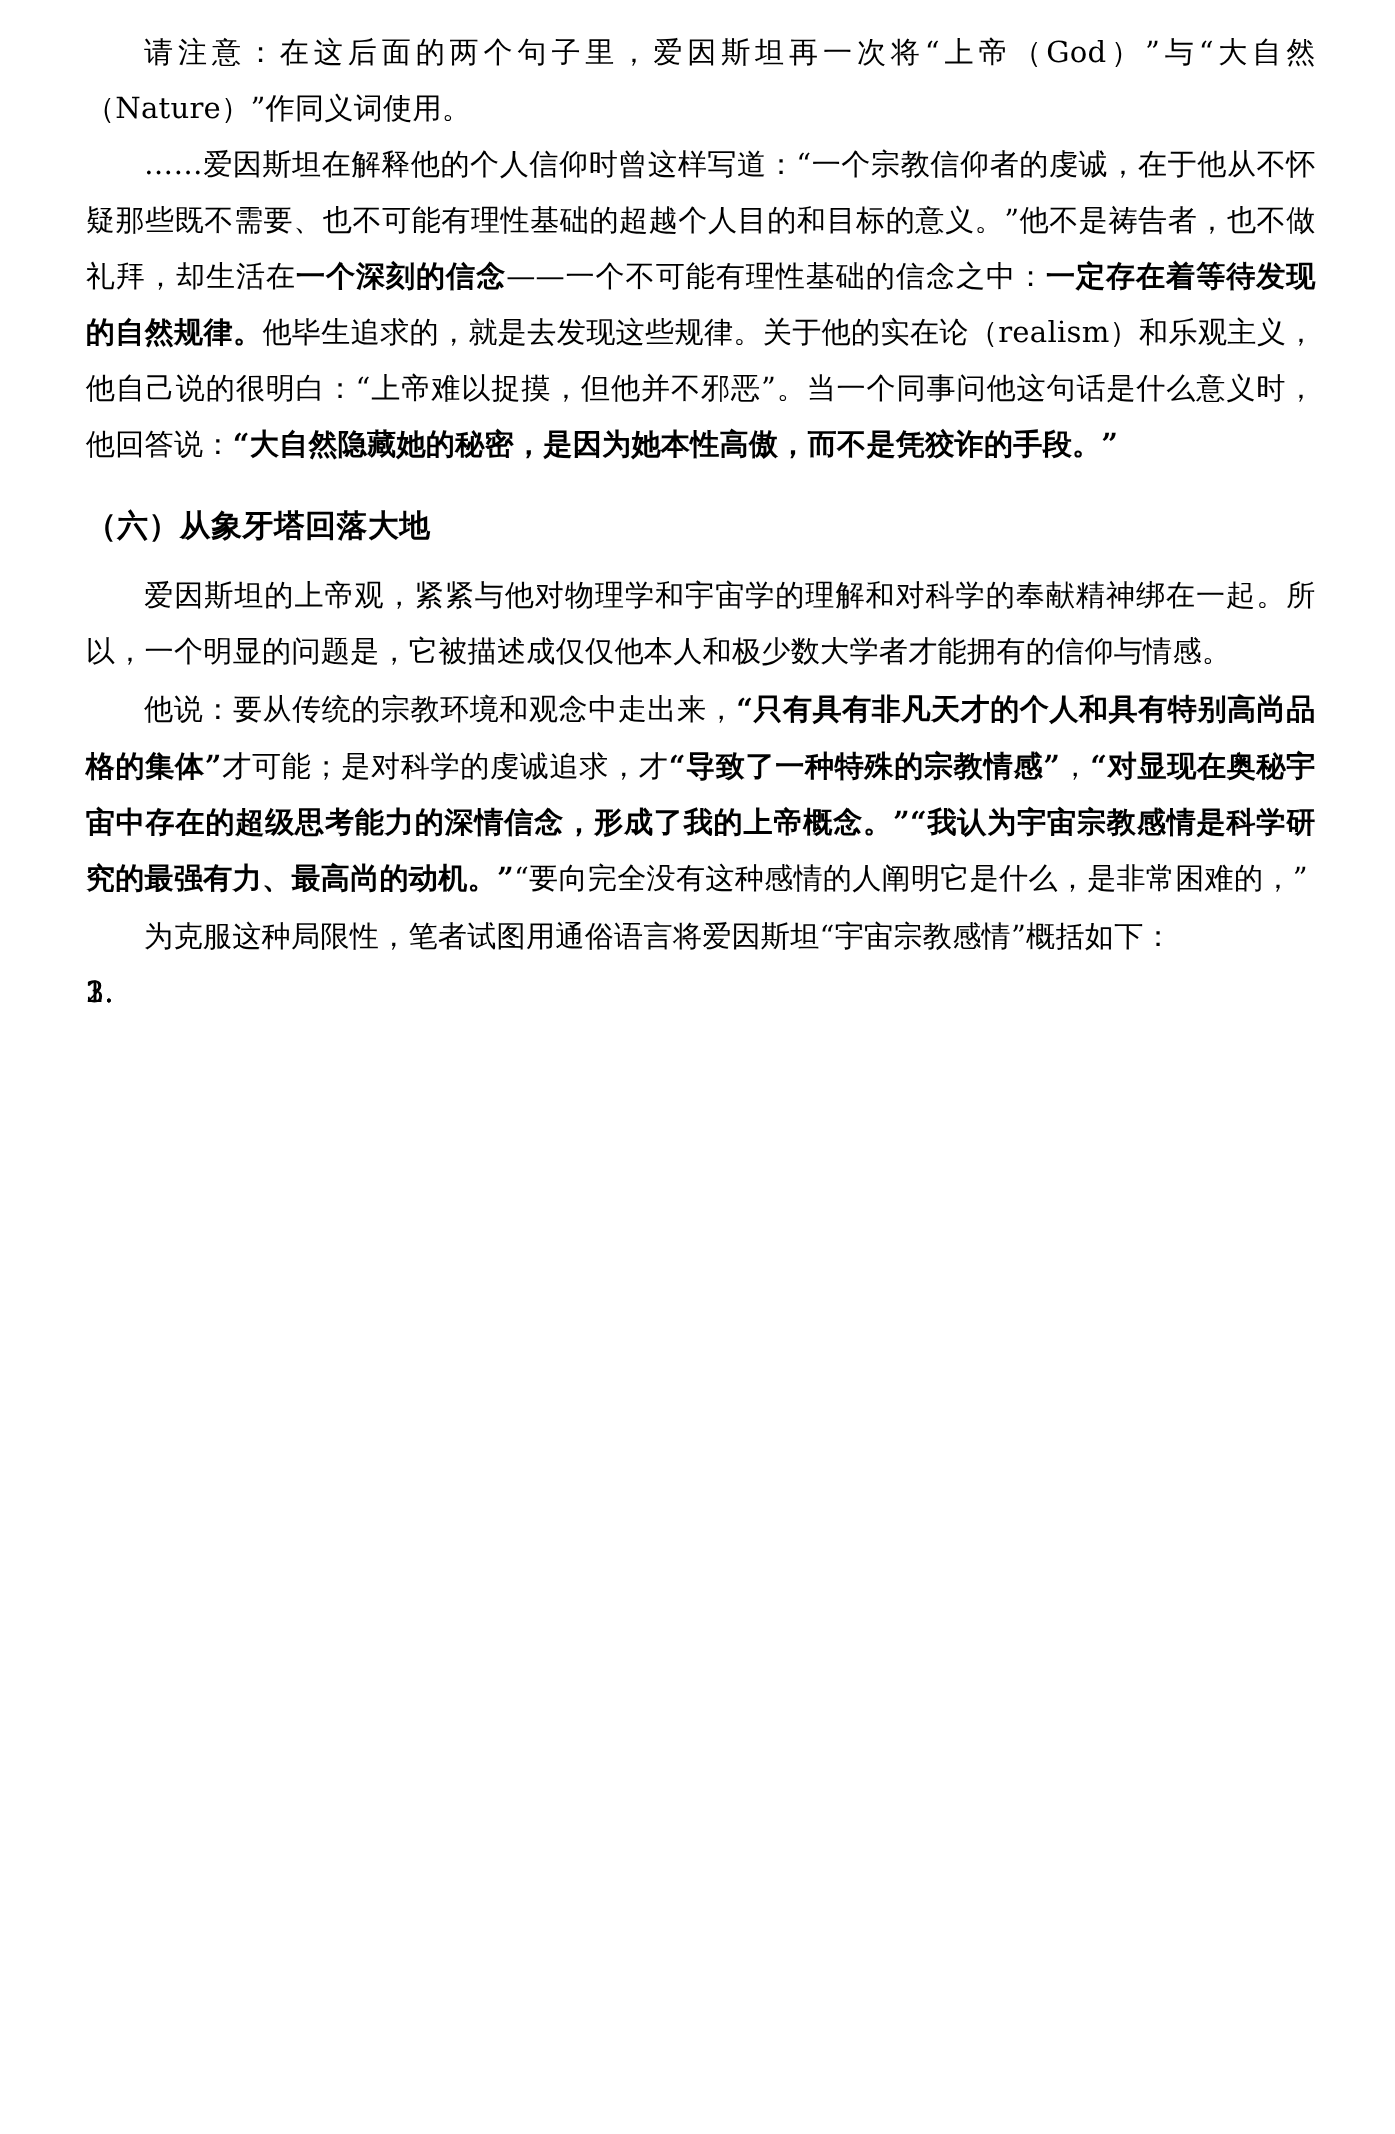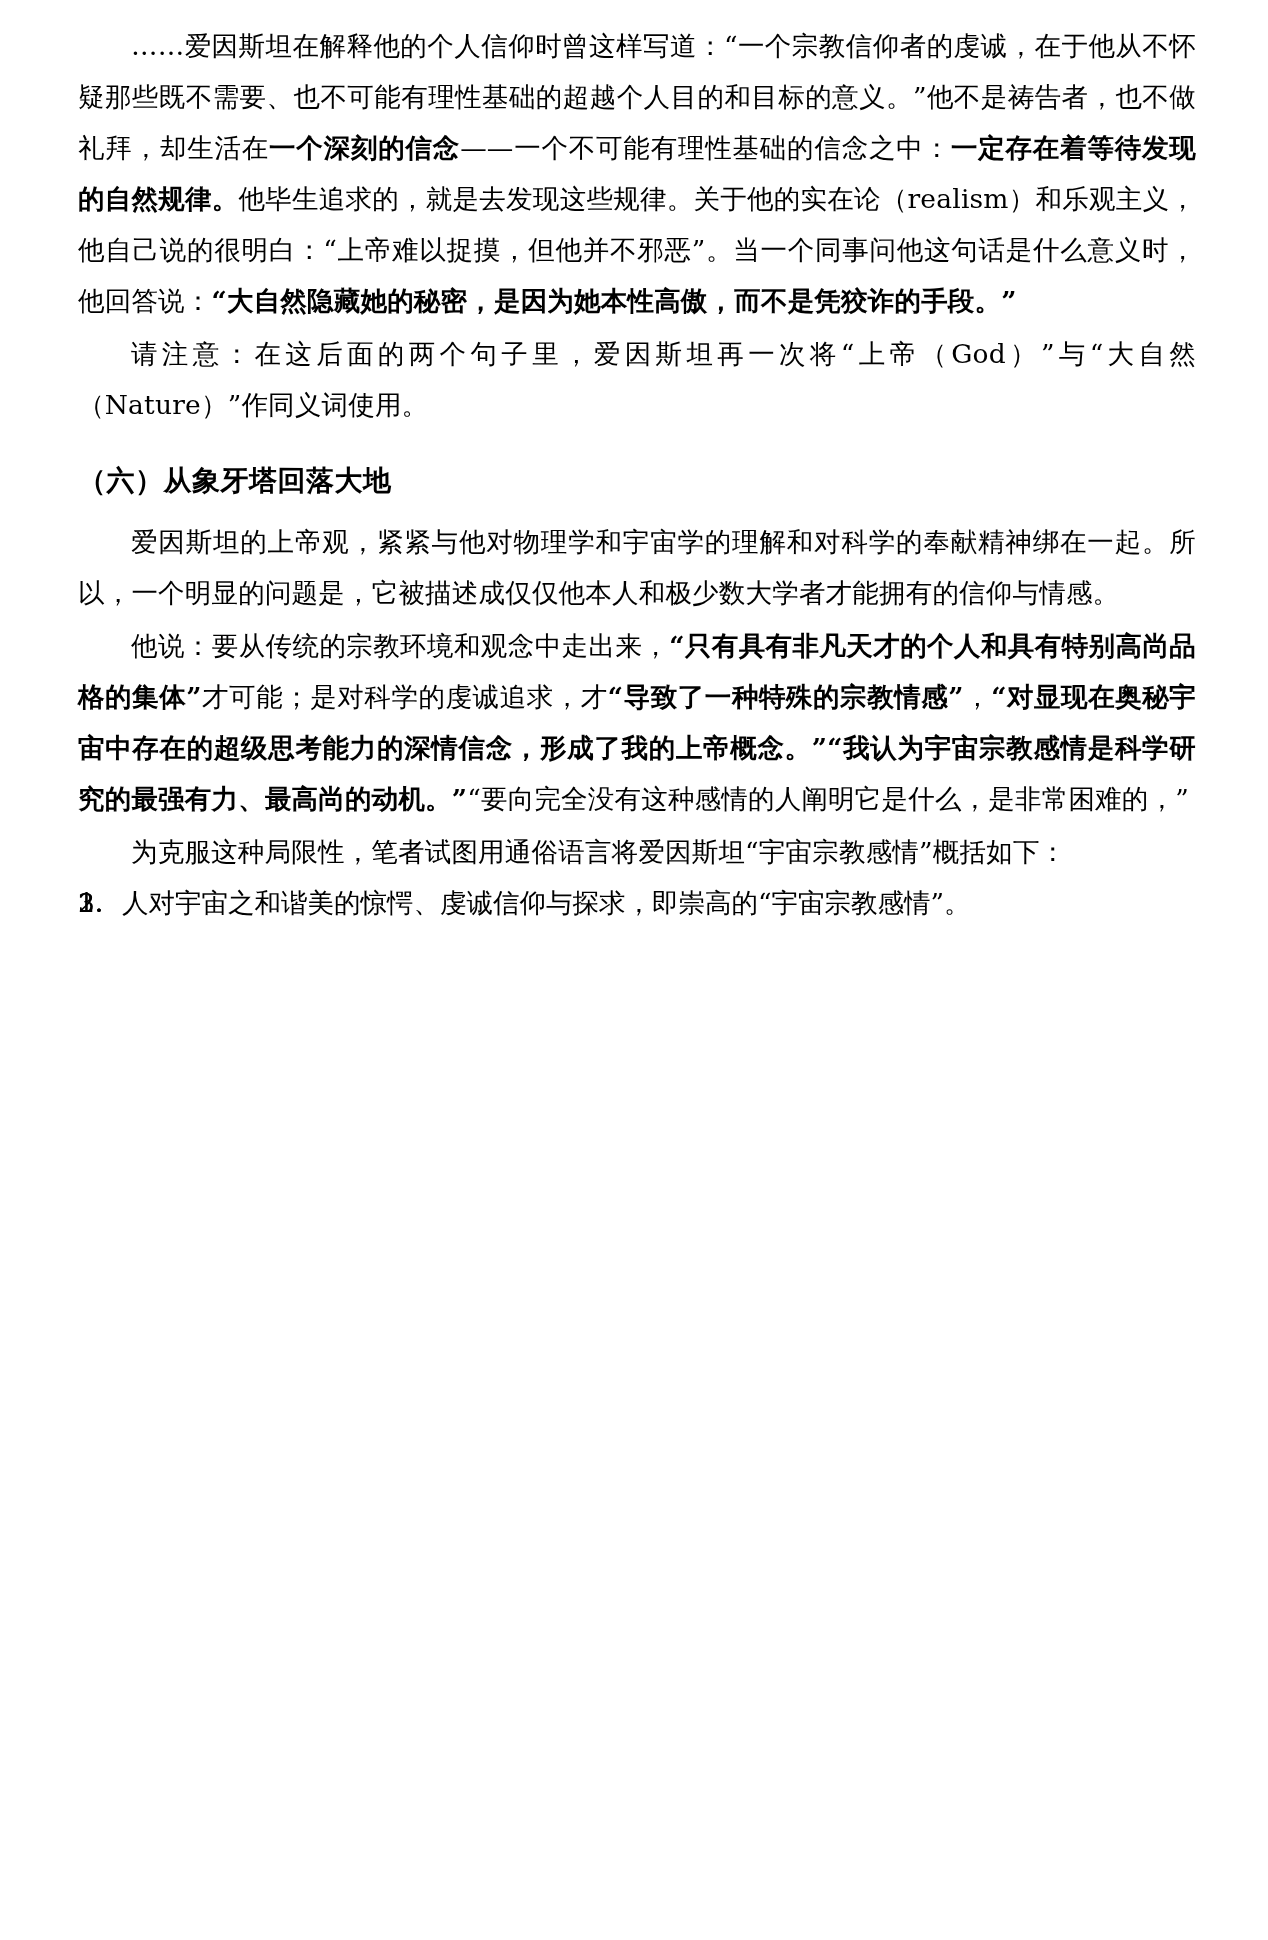--- a/index.html
+++ b/index.html
@@ -35,21 +35,21 @@
     text-indent: 1.6em;
   }
   .para-gap {
     margin-top: 2px;
   }
   h2.section-heading {
     margin: 26px 0 10px 0;
     font-size: 28px;
     line-height: 50px;
     font-weight: bold;
-    font-family: Liberation Serif, serif;
+    font-family: Liberation Mono, monospace;
     letter-spacing: 0.5px;
   }
   .b {
     font-weight: bold;
   }
   ol.numbered {
     margin: 0;
     padding: 0;
     list-style: none;
   }
@@ -69,40 +69,39 @@
   }
   .tail-gap {
     margin-top: 12px;
   }
 </style>
 </head>
 <body>
 
 <div class="page">
 
+  <p class="indent para-gap"><span>请注意：在这后面的两个句子里，爱因斯坦再一次将“上帝（God）”与“大自然（Nature）”作同义词使用。</span></p>
+
   <p class="indent"><span>……爱因斯坦在解释他的个人信仰时曾这样写道：“一个宗教信仰者的虔诚，在于他从不怀疑那些既不需要、也不可能有理性基础的超越个人目的和目标的意义。”他不是祷告者，也不做礼拜，却生活在</span><span class="b">一个深刻的信念</span><span>——一个不可能有理性基础的信念之中：</span><span class="b">一定存在着等待发现的自然规律。</span><span>他毕生追求的，就是去发现这些规律。关于他的实在论（realism）和乐观主义，他自己说的很明白：“上帝难以捉摸，但他并不邪恶”。当一个同事问他这句话是什么意义时，他回答说：</span><span class="b">“大自然隐藏她的秘密，是因为她本性高傲，而不是凭狡诈的手段。”</span></p>
-
-  <p class="indent para-gap"><span>请注意：在这后面的两个句子里，爱因斯坦再一次将“上帝（God）”与“大自然（Nature）”作同义词使用。</span></p>
 
   <h2 class="section-heading">（六）从象牙塔回落大地</h2>
 
   <p class="indent"><span>爱因斯坦的上帝观，紧紧与他对物理学和宇宙学的理解和对科学的奉献精神绑在一起。所以，一个明显的问题是，它被描述成仅仅他本人和极少数大学者才能拥有的信仰与情感。</span></p>
 
   <p class="indent para-gap"><span>他说：要从传统的宗教环境和观念中走出来，</span><span class="b">“只有具有非凡天才的个人和具有特别高尚品格的集体”</span><span>才可能；是对科学的虔诚追求，才</span><span class="b">“导致了一种特殊的宗教情感”</span><span>，</span><span class="b">“对显现在奥秘宇宙中存在的超级思考能力的深情信念，形成了我的上帝概念。”“我认为宇宙宗教感情是科学研究的最强有力、最高尚的动机。”</span><span>“要向完全没有这种感情的人阐明它是什么，是非常困难的，”</span></p>
 
 
   <p class="indent para-gap"><span>为克服这种局限性，笔者试图用通俗语言将爱因斯坦“宇宙宗教感情”概括如下：</span></p>
 
   <ol class="numbered">
     <li>
       <span class="num">1.</span>
     </li>
     <li>
       <span class="num">2.</span>
     </li>
     <li>
       <span class="num">3.</span>
-      <span>人对宇宙之和谐美的惊愕、虔诚信仰与探求，即崇高的“宇宙宗教感情”。</span>
     </li>
   </ol>
 
 
 </div>
 
 </body></html>

